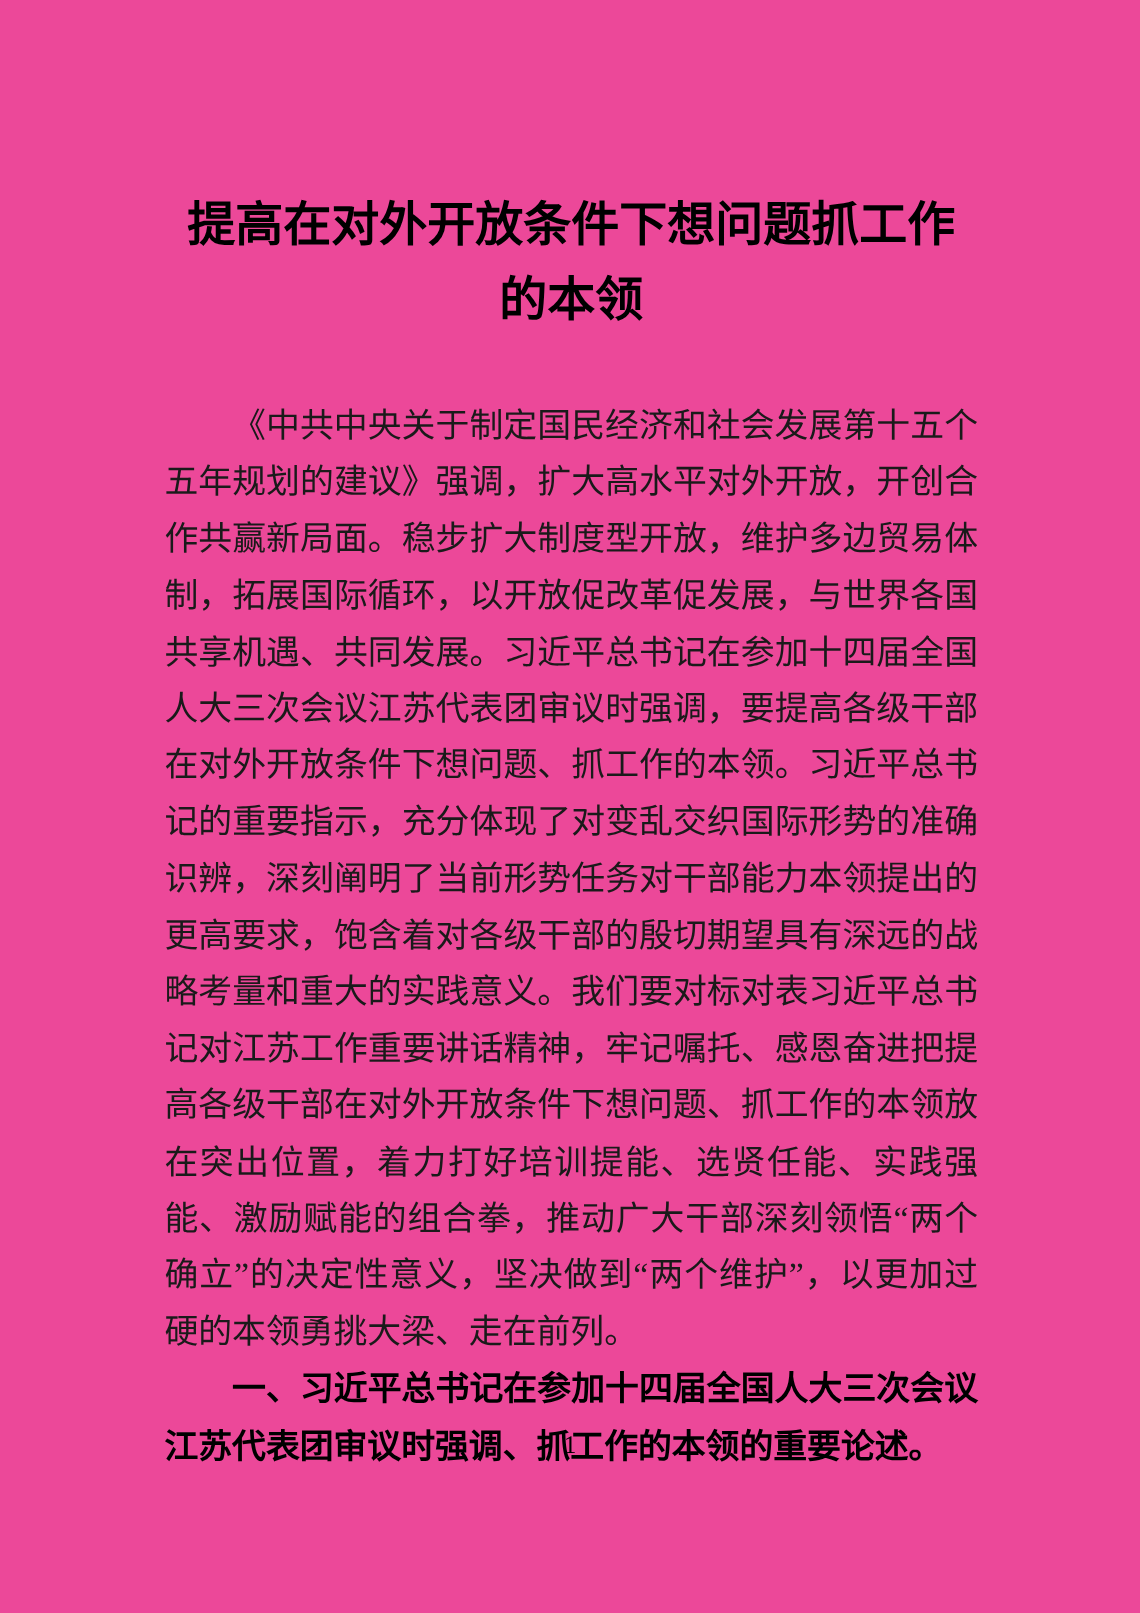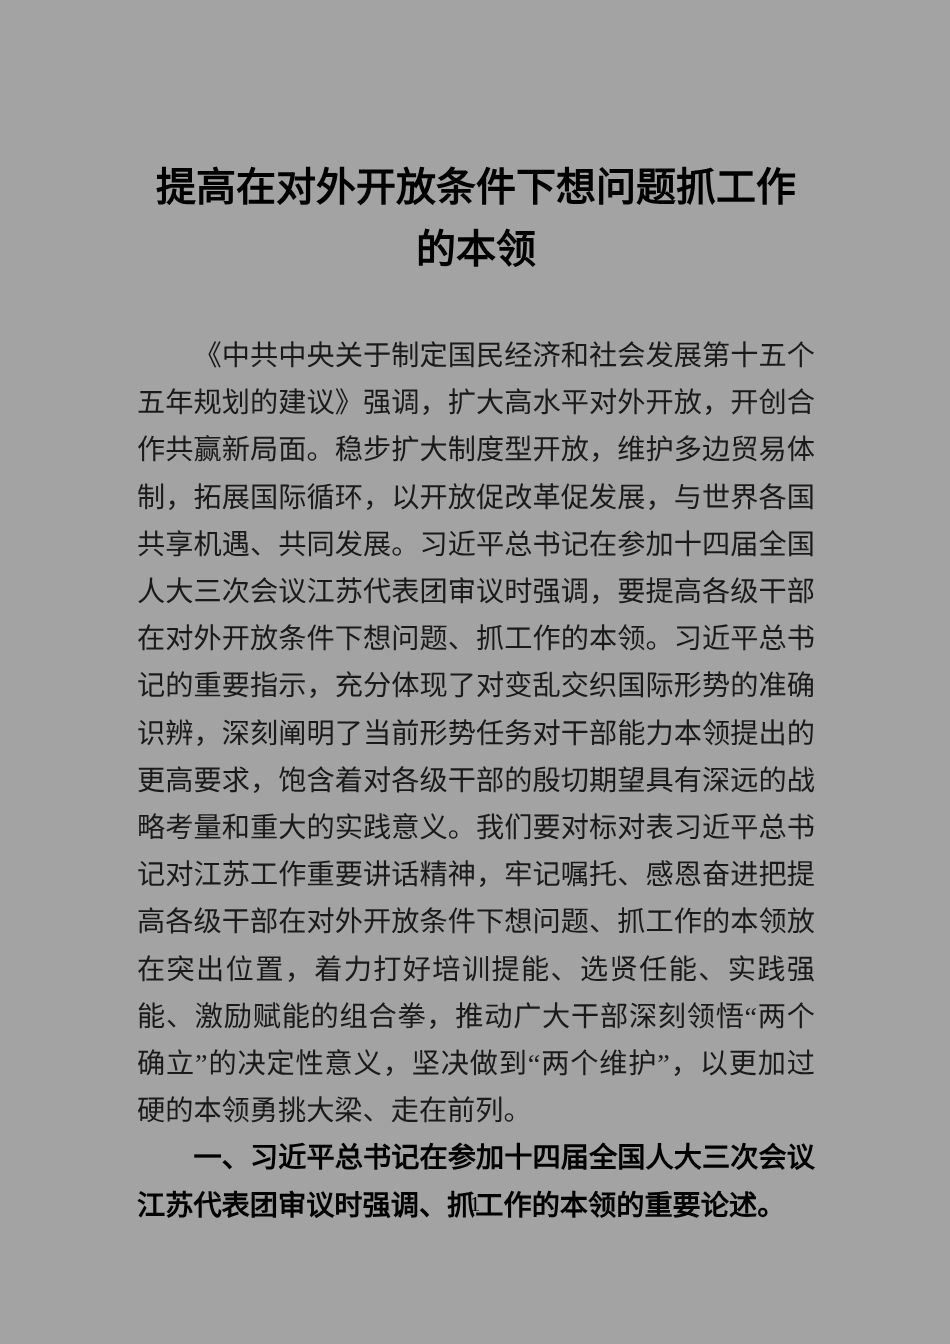--- a/index.html
+++ b/index.html
@@ -6,21 +6,21 @@
   html, body {
     margin: 0;
     padding: 0;
     background: #ffffff;
   }
 
   .page {
     position: relative;
     width: 950px;
     height: 1344px;
-    background: #a3a3a3;
+    background: #ec4899;
     margin: 0 auto;
     overflow: hidden;
     box-sizing: border-box;
   }
 
   .content {
     position: absolute;
     left: 137px;
     top: 0;
     width: 678px;

